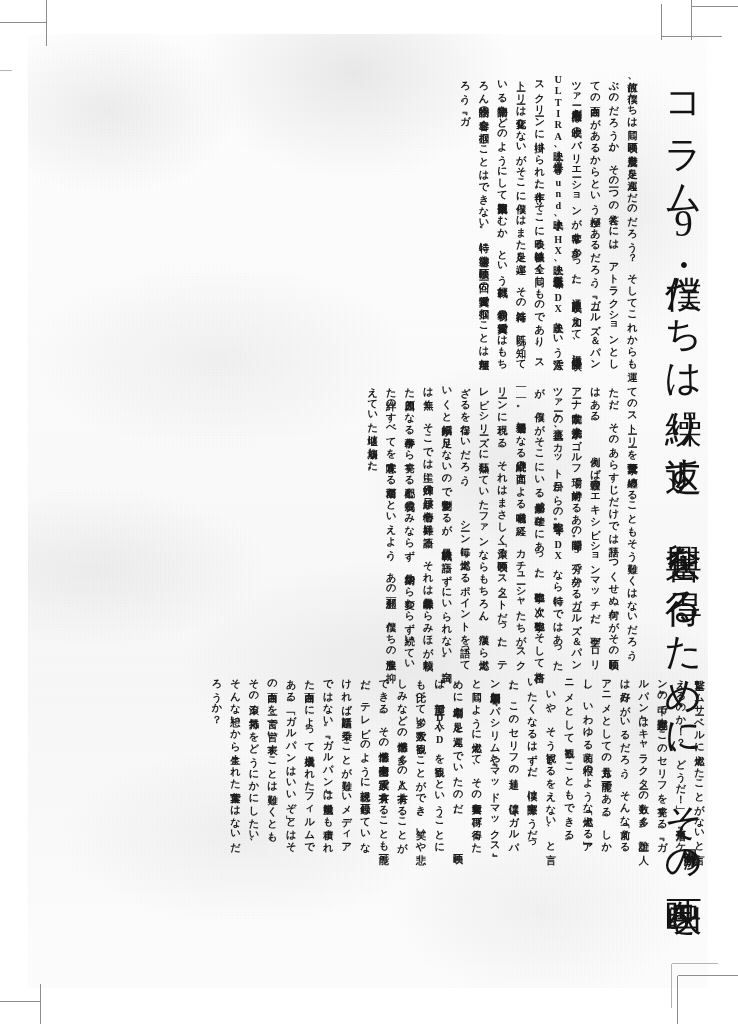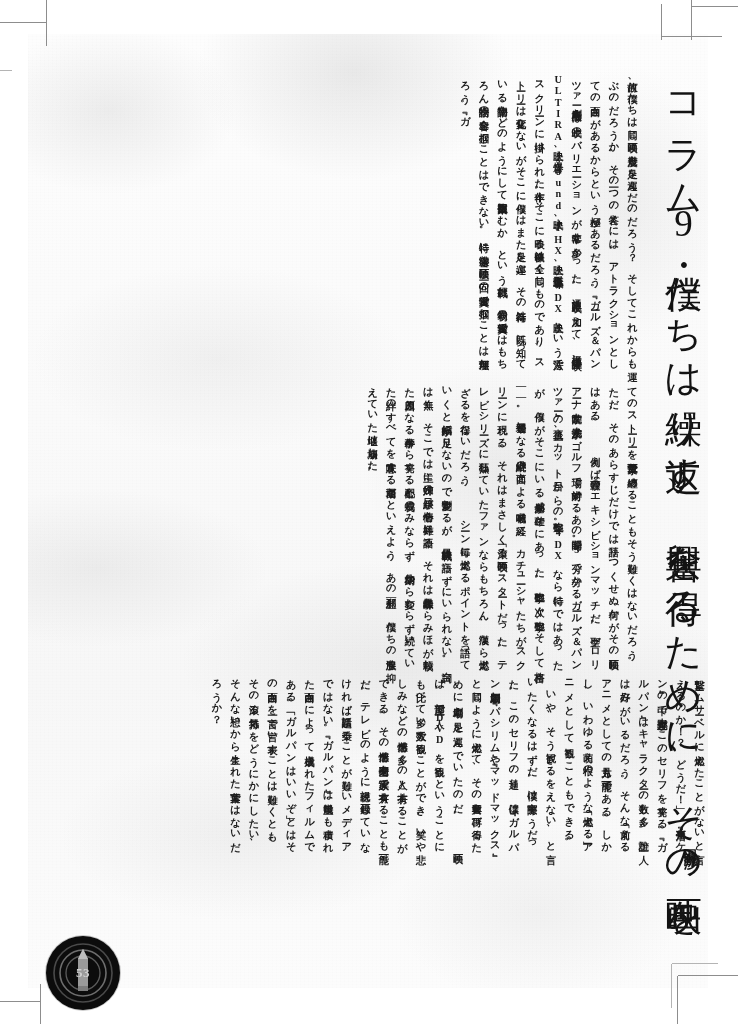--- a/index.html
+++ b/index.html
@@ -184,25 +184,14 @@
 
   <div id="body-mid" class="block">てのストーリーを数百文字で纏めることもそう難しくはないだろう。ただ、そのあらすじだけでは語りつくせぬ何かがその映画にはある。
 　例えば冒頭のエキシビションマッチだ。聖グロリアーナ女学院と大洗女子がゴルフ場で対峙するあの瞬間。『3分で分かるガールズ＆パンツァー』の直後、一カット目からの砲撃。4DXなら特にではあったが、僕らがそこにいる感覚が確かにあった。砲撃に次ぐ砲撃、そして格言――。初登場となる継続の面々による吶喊を経て、カチューシャたちがスクリーンに現れる。それはまさしく「滾る映画」のスタートだった。テレビシリーズに熱狂していたファンならもちろん、漢なら燃えざるを得ないだろう。
 　シーン毎に燃えるポイントを語っていくと紙幅が足りないので割愛するが、最終決戦は語らずにいられない。台詞は無く、そこでは主に姉妹の目線が心情を雄弁に語る。それは黒森峰からみほが転校した原因となる事件から発する心配と成長のみならず、幼少期から変わらず続いていた絆のすべてを意味する場面だといえよう。あの刹那――僕たちの涙腺を抑えていた堰は崩壊した。</div>
 
   <div id="body-bot" class="block">撃ビームサーベルに燃えたことがないと言えるのか！？　どうだ！」
 　有川浩『キケン』の中で上野直也がこのセリフを発する。『ガルパン』はキャラクターの数も多く、誰か一人は好みがいるだろう。そんな「前えるアニメとしての見方も可能である。しかし、いわゆる萌え根のような「燃える」アニメとして観ることもできる。
 　いや、そう観ざるをえない、と言いたくなるはずだ。僕は実際そうだった。このセリフの通り、僕は『ガルパン劇場版』に『パシリム』や『マッドマックス』と同じように燃えて、その興奮を再び得るために劇場に足を運んでいたのだ。
 　映画は、部屋で一人DVDを観るということにも比べて多い人数で観ることができ、笑いや悲しみなどの感情を多くの人と共有することができる。その感情を友達同士や家族で共有することも可能だ。テレビのように視聴／録画していなければ話題に乗ることが難しいメディアではない。『ガルパン』は幾重にも積まれた面白さによって構成されたフィルムである。「ガルパンはいいぞ」とはその面白さを一言で言い表すことは難しくとも、その滾る気持ちをどうにかにしたい、そんな想いから生まれた言葉ではないだろうか？</div>
 
-  <div id="seal">
-    <svg width="62" height="62" viewBox="0 0 62 62">
-      <circle cx="31" cy="31" r="29" fill="none" stroke="#4a4a4a" stroke-width="1.6"></circle>
-      <circle cx="31" cy="31" r="23" fill="none" stroke="#6e6e6e" stroke-width="1.6"></circle>
-      <circle cx="31" cy="31" r="17" fill="none" stroke="#5c5c5c" stroke-width="1.3"></circle>
-      <path d="M31 7 L36 17 L36 48 L26 48 L26 17 Z" fill="#9a9a9a"></path>
-      <path d="M31 7 L36 17 L26 17 Z" fill="#bdbdbd"></path>
-      <rect x="26" y="44" width="10" height="5" fill="#7d7d7d"></rect>
-    </svg>
-    <div id="seal-num">53</div>
-  </div>
 
 </div>
 
 </body></html>

